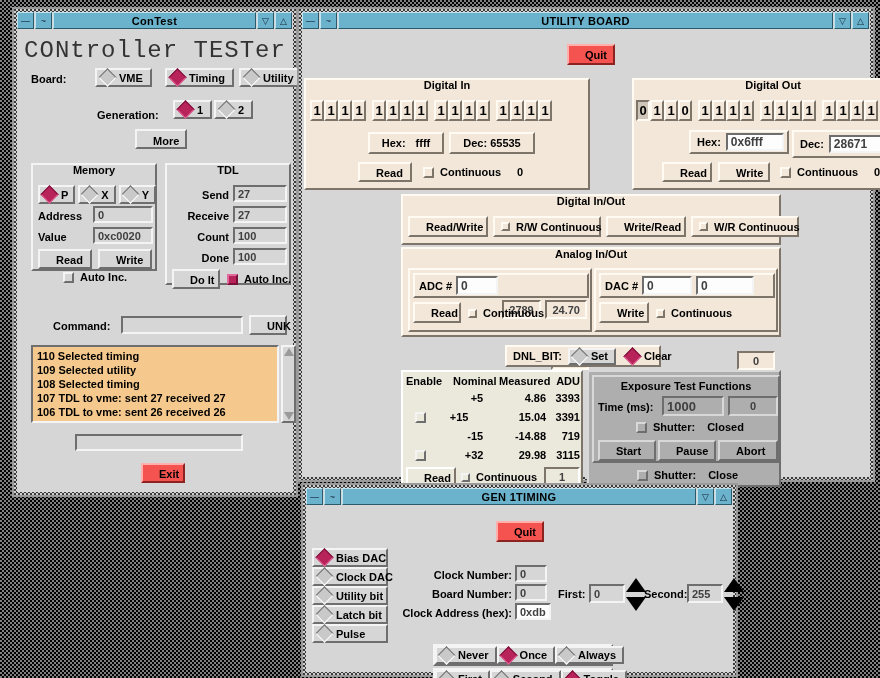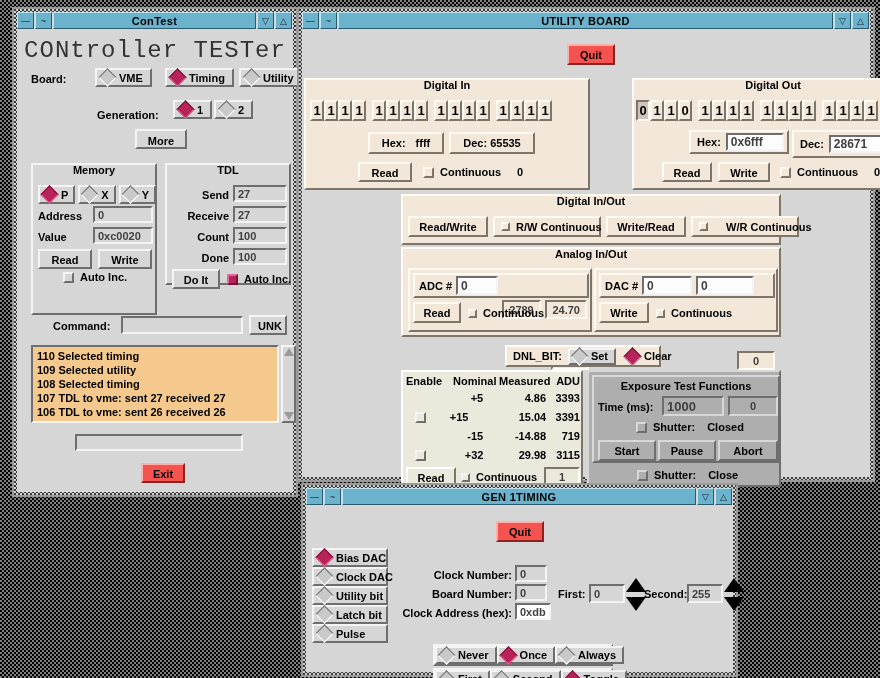--- a/index.html
+++ b/index.html
@@ -42,21 +42,21 @@
     letter-spacing:0.3px;
   }
   .tb-right{display:flex;margin-left:1px;}
   .body{background:#d6d6d6;position:relative;}
 
   
   .btn{
     background:#d6d6d6;
     border:2px solid;border-color:#f4f4f4 #6e6e6e #6e6e6e #f4f4f4;
     font-family:"Liberation Sans",sans-serif;font-size:11px;font-weight:bold;
-    color:#000;padding:2px 7px;box-sizing:border-box;text-align:center;
+    color:#000;padding:2px 16px;box-sizing:border-box;text-align:center;
     cursor:default;white-space:nowrap;
   }
   .btn.beige{background:#f2e7d8;border-color:#fffaf2 #7d756a #7d756a #fffaf2;}
   .btn.quit{
     background:#f4534f;border-color:#ffb0ad #8c2320 #8c2320 #ffb0ad;
     font-weight:bold;
   }
   .btn.exit{
     background:#f4534f;border-color:#ffb0ad #8c2320 #8c2320 #ffb0ad;
   }
@@ -191,21 +191,21 @@
       <span class="dia on"></span>
       <span class="lbl">1</span>
     </div>
     <div class="radio abs" style="left:197px;top:71px;">
       <span class="dia"></span>
       <span class="lbl">2</span>
     </div>
 
     <div class="btn abs" style="left:118px;top:100px;width:52px;height:20px;line-height:16px;">More</div>
 
-    <div class="frame abs" style="left:14px;top:134px;width:126px;height:152px;">
+    <div class="frame abs" style="left:14px;top:134px;width:126px;height:108px;">
       <div class="frame-title">Memory</div>
 
       <div class="row abs" style="left:5px;top:20px;gap:3px;">
         <span class="radio" style="padding:1px 5px 1px 3px;">
           <span class="dia on"></span>
           <span class="lbl">P</span>
         </span>
         <span class="radio" style="padding:1px 5px 1px 3px;">
           <span class="dia"></span>
           <span class="lbl">X</span>
@@ -386,21 +386,21 @@
 
     <div class="frame beige abs" style="left:99px;top:165px;width:380px;height:51px;">
       <div class="frame-title">Digital In/Out</div>
 
       <div class="btn beige abs" style="left:5px;top:20px;width:80px;height:21px;line-height:15px;">Read/Write</div>
       <div class="btn beige abs row" style="left:90px;top:20px;width:108px;height:21px;align-items:center;gap:6px;padding-left:6px;">
         <span class="box beige" style="width:9px;height:9px;"></span>
         <span class="lbl">R/W Continuous</span>
       </div>
       <div class="btn beige abs" style="left:203px;top:20px;width:80px;height:21px;line-height:15px;">Write/Read</div>
-      <div class="btn beige abs row" style="left:288px;top:20px;width:108px;height:21px;align-items:center;gap:18px;padding-left:6px;">
+      <div class="btn beige abs row" style="left:288px;top:20px;width:108px;height:21px;align-items:center;gap:6px;padding-left:6px;">
         <span class="box beige" style="width:9px;height:9px;"></span>
         <span class="lbl">W/R Continuous</span>
       </div>
     </div>
 
     <div class="frame beige abs" style="left:99px;top:218px;width:380px;height:90px;">
       <div class="frame-title">Analog In/Out</div>
 
       <div class="frame beige abs" style="left:5px;top:19px;width:184px;height:64px;">
         <div class="frame beige abs" style="left:3px;top:3px;width:176px;height:25px;display:flex;align-items:center;gap:4px;padding-left:4px;">

